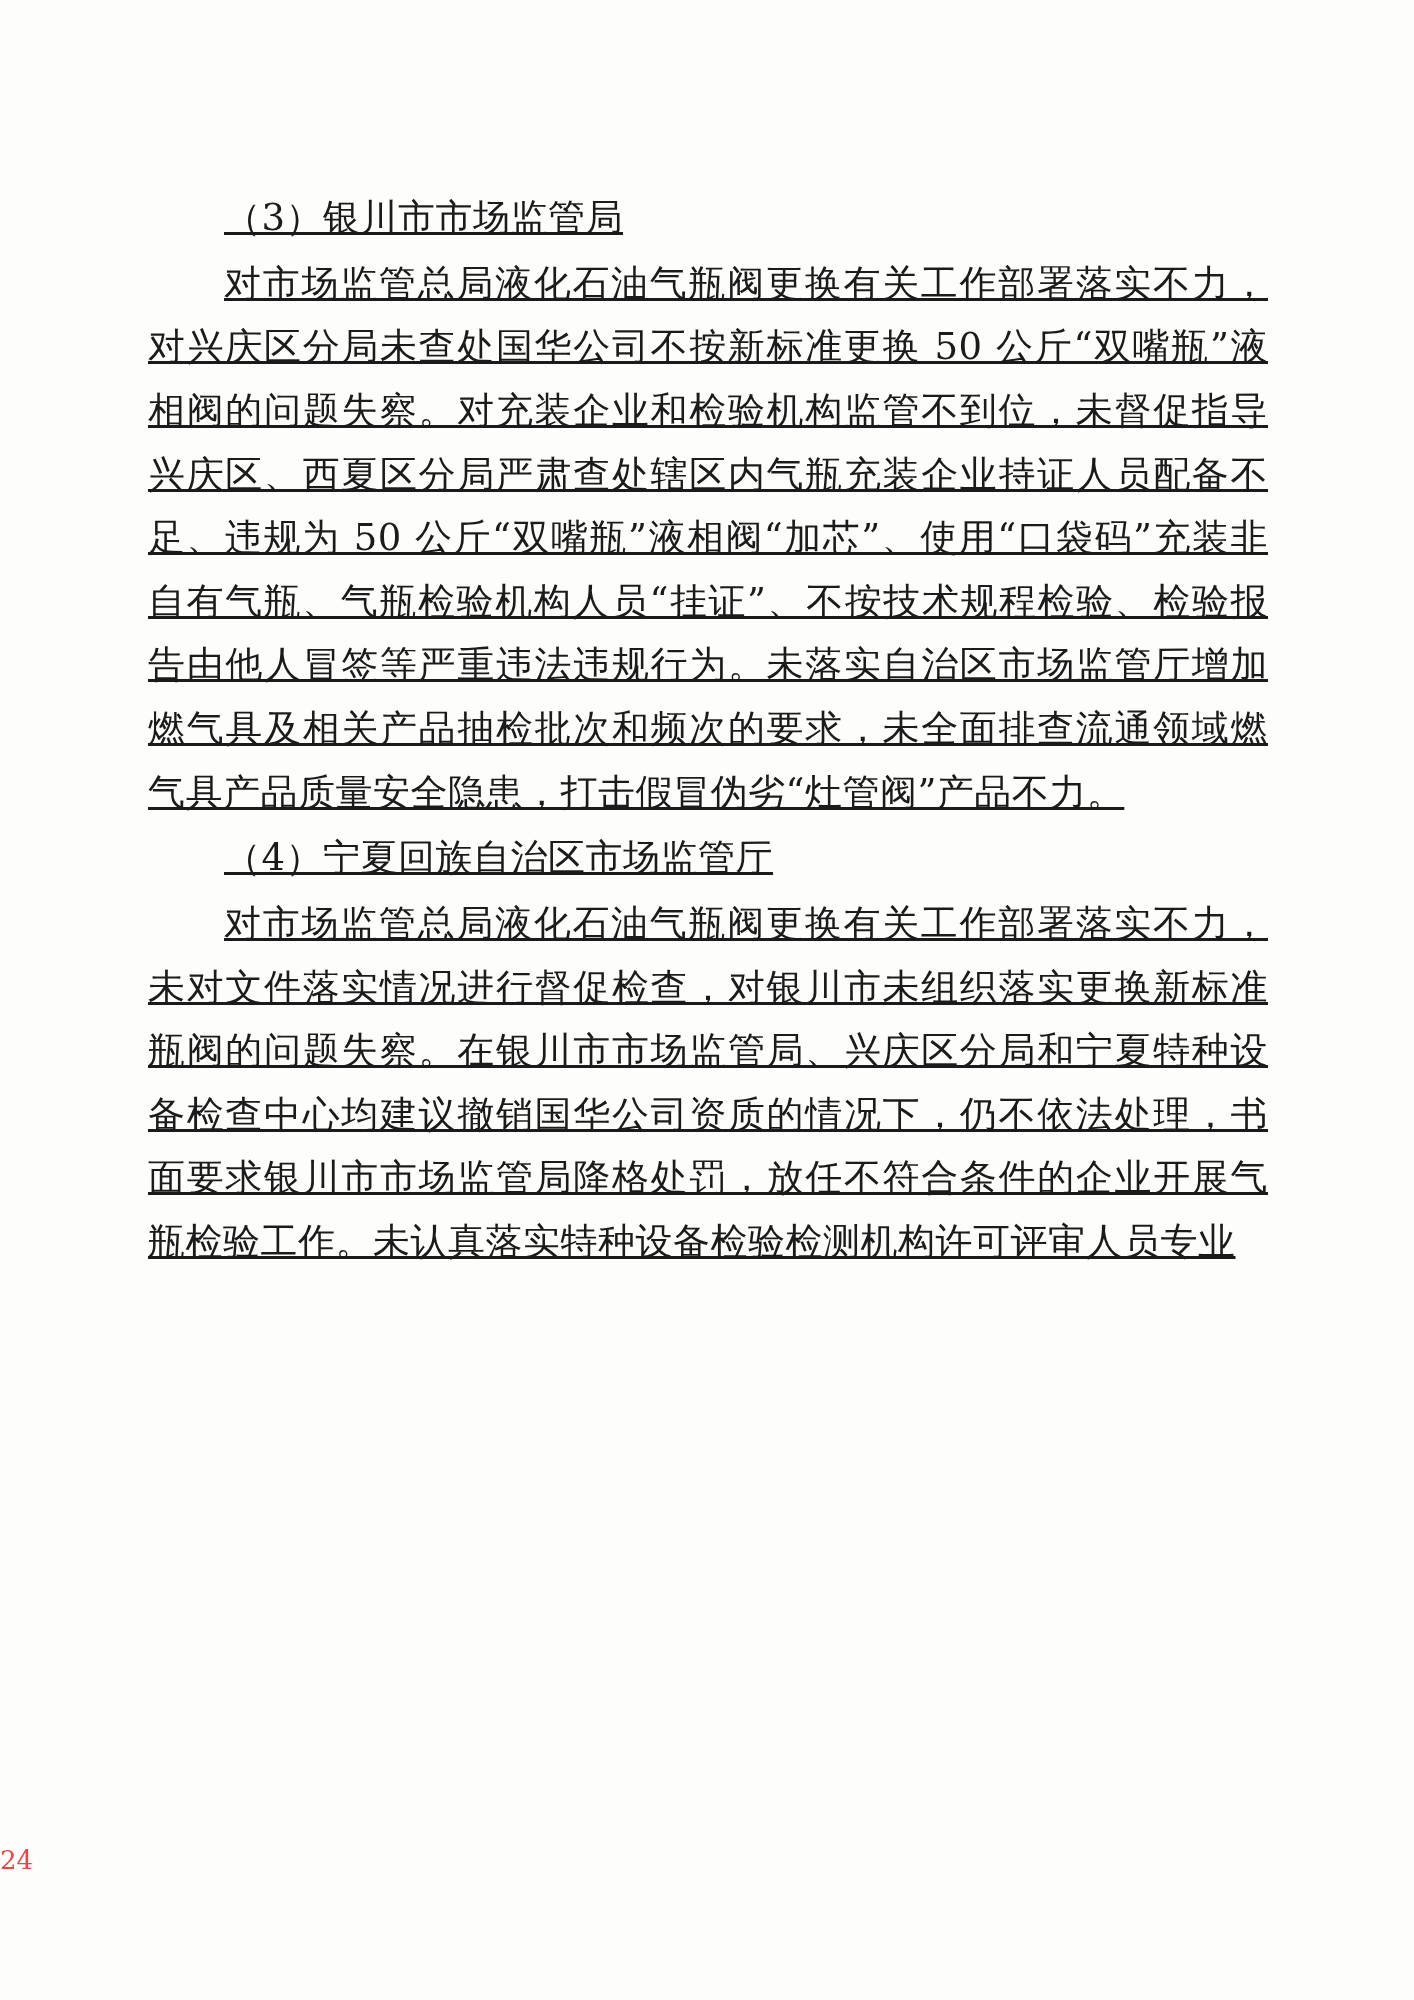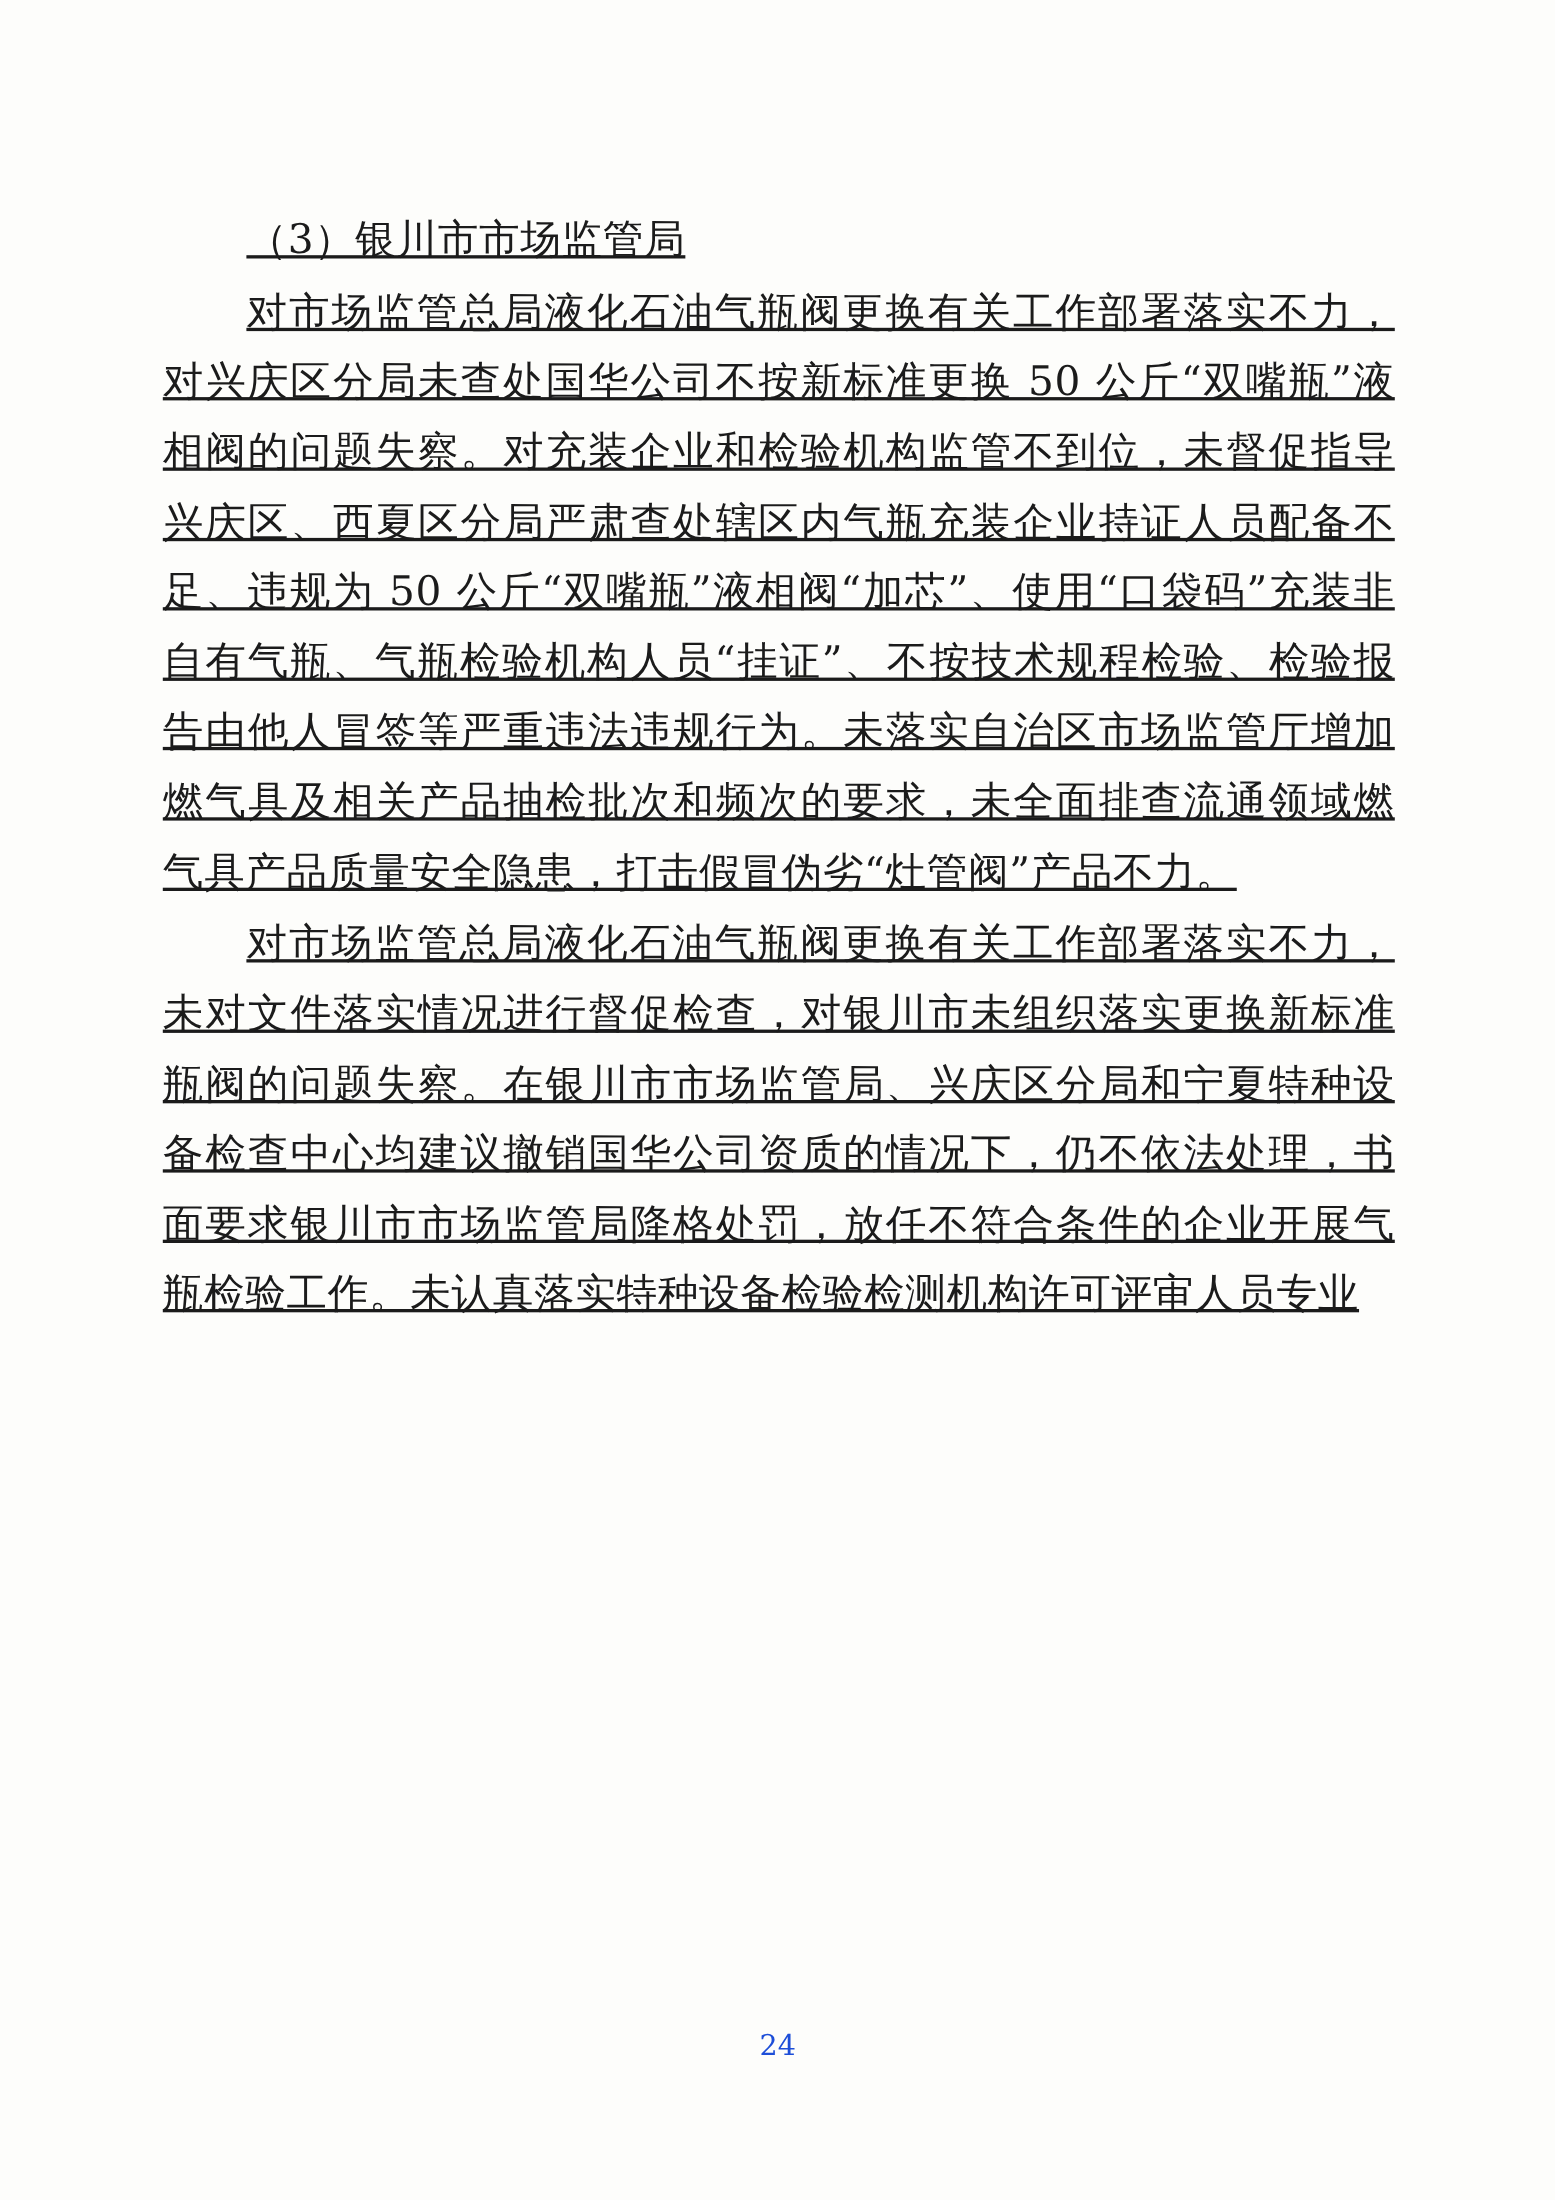--- a/index.html
+++ b/index.html
@@ -37,29 +37,29 @@
     text-indent: 76px;
   }
   .para.heading {
     text-indent: 76px;
   }
   .page-number {
     position: absolute;
     left: 0;
     right: 0;
     top: 1845px;
-    text-align: center;
     font-family: "DejaVu Serif", "Liberation Serif", serif;
     font-size: 26px;
-    color: #1d4ed8;
+    color: #ef4444;
   }
 </style>
 </head>
 <body>
 
 <div class="page">
   <div class="content">
     <p class="para heading">（3）银川市市场监管局</p>
     <p class="para indent">对市场监管总局液化石油气瓶阀更换有关工作部署落实不力，对兴庆区分局未查处国华公司不按新标准更换 50 公斤“双嘴瓶”液相阀的问题失察。对充装企业和检验机构监管不到位，未督促指导兴庆区、西夏区分局严肃查处辖区内气瓶充装企业持证人员配备不足、违规为 50 公斤“双嘴瓶”液相阀“加芯”、使用“口袋码”充装非自有气瓶、气瓶检验机构人员“挂证”、不按技术规程检验、检验报告由他人冒签等严重违法违规行为。未落实自治区市场监管厅增加燃气具及相关产品抽检批次和频次的要求，未全面排查流通领域燃气具产品质量安全隐患，打击假冒伪劣“灶管阀”产品不力。</p>
+    <p class="para heading">（4）宁夏回族自治区市场监管厅</p>
     <p class="para indent">对市场监管总局液化石油气瓶阀更换有关工作部署落实不力，未对文件落实情况进行督促检查，对银川市未组织落实更换新标准瓶阀的问题失察。在银川市市场监管局、兴庆区分局和宁夏特种设备检查中心均建议撤销国华公司资质的情况下，仍不依法处理，书面要求银川市市场监管局降格处罚，放任不符合条件的企业开展气瓶检验工作。未认真落实特种设备检验检测机构许可评审人员专业</p>
   </div>
   <div class="page-number">24</div>
 </div>
 
 </body></html>

